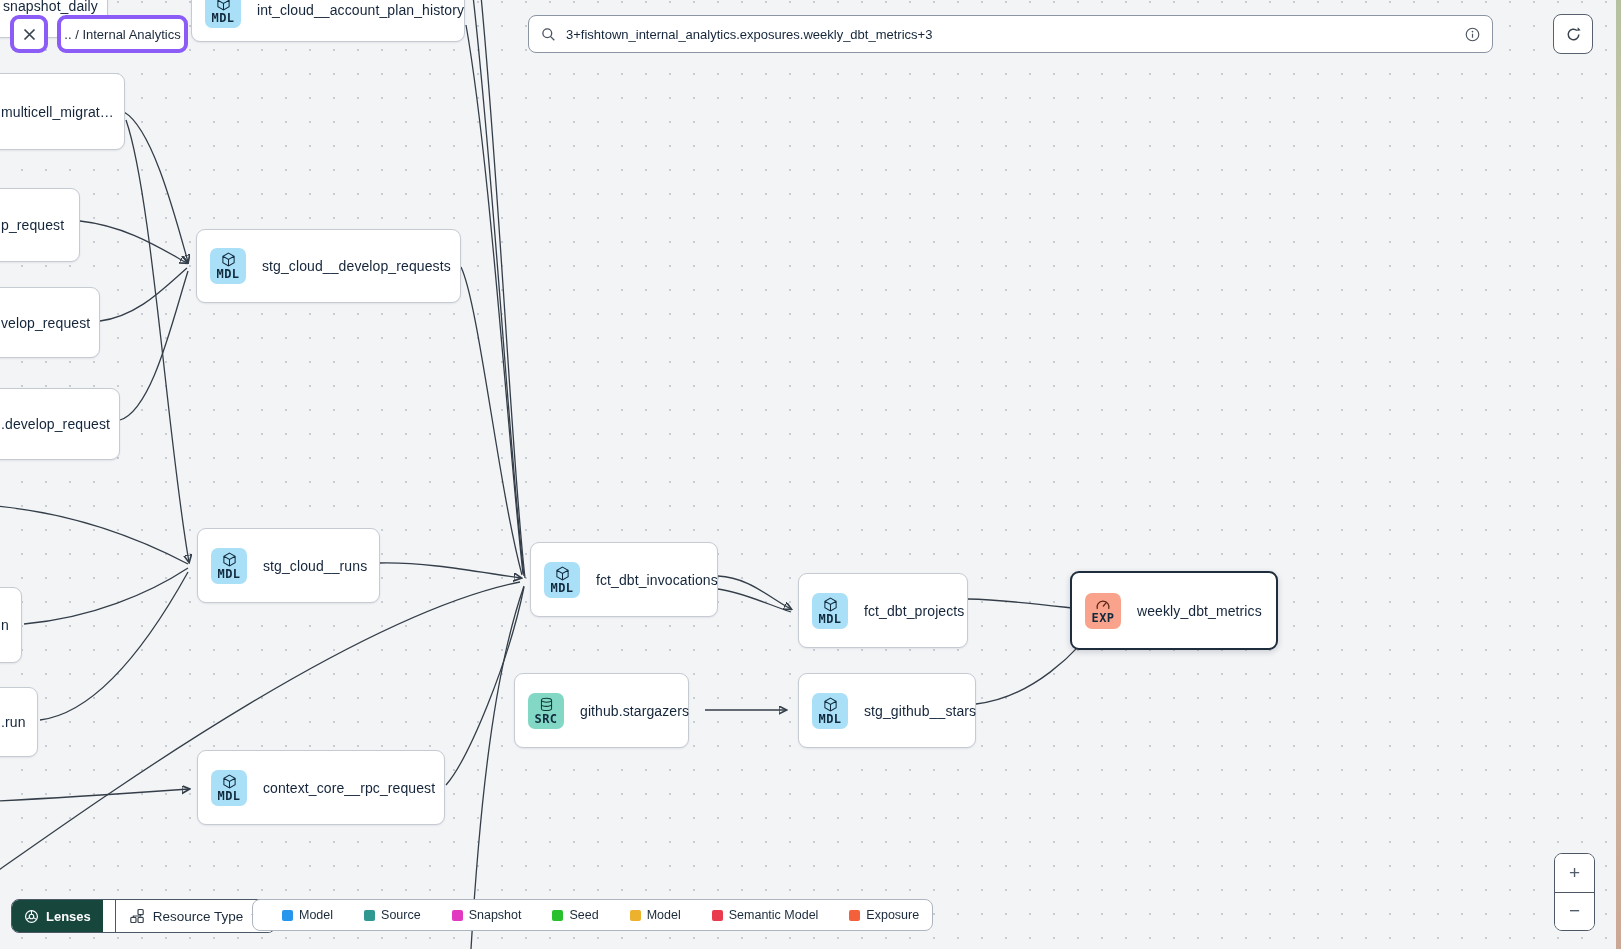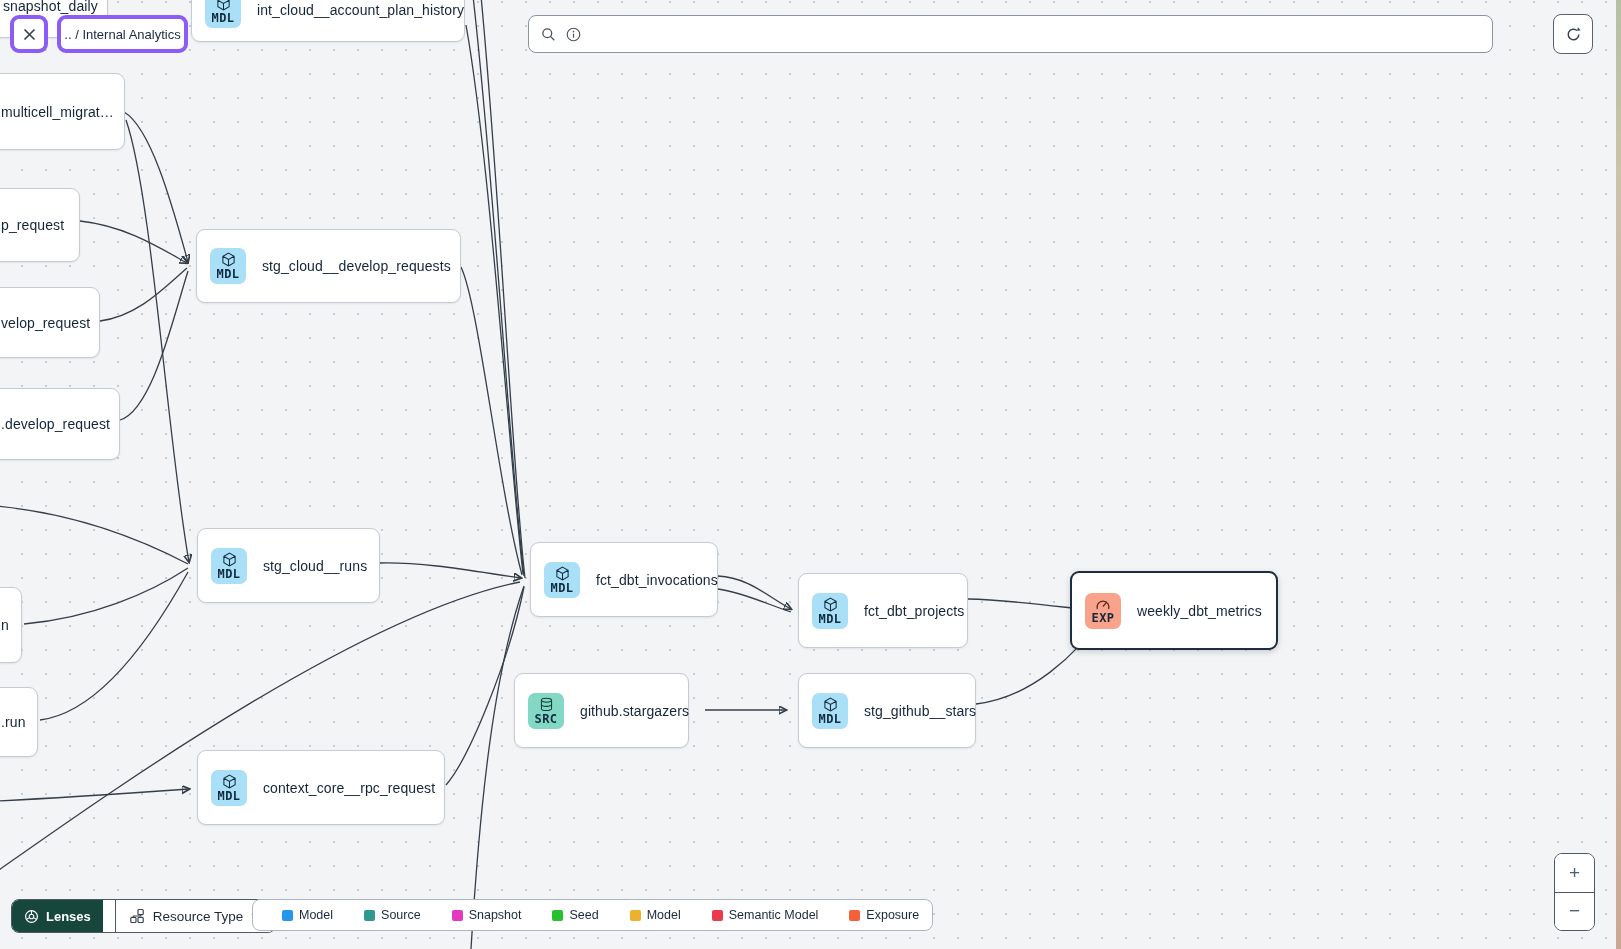--- a/index.html
+++ b/index.html
@@ -269,20 +269,21 @@
 </div>
 <div class="chip btn" style="left:57px;top:15px;width:131px;height:38px;">
   <span class="crumb-text">.. / Internal Analytics</span>
 </div>
 
 <div class="searchbar">
   <svg width="15" height="15" viewBox="0 0 16 16">
       <circle cx="6.7" cy="6.7" r="4.7" fill="none" stroke="#49535f" stroke-width="1.4"></circle>
       <line x1="10.3" y1="10.3" x2="14.2" y2="14.2" stroke="#49535f" stroke-width="1.4"></line>
     </svg>
+  <input type="text" value="3+fishtown_internal_analytics.exposures.weekly_dbt_metrics+3" style="">
   <svg width="15" height="15" viewBox="0 0 16 16">
       <circle cx="8" cy="8" r="6.7" fill="none" stroke="#49535f" stroke-width="1.2"></circle>
       <circle cx="8" cy="4.9" r="0.9" fill="#49535f"></circle>
       <line x1="8" y1="7.2" x2="8" y2="11.4" stroke="#49535f" stroke-width="1.3"></line>
     </svg>
 </div>
 
 <div class="iconbtn" style="left:1553px;top:14px;width:40px;height:40px;">
   <svg width="17" height="17" viewBox="0 0 17 17">
       <path d="M13.8 8.5 a5.3 5.3 0 1 1 -1.8 -4" fill="none" stroke="#39434e" stroke-width="1.5"></path>

